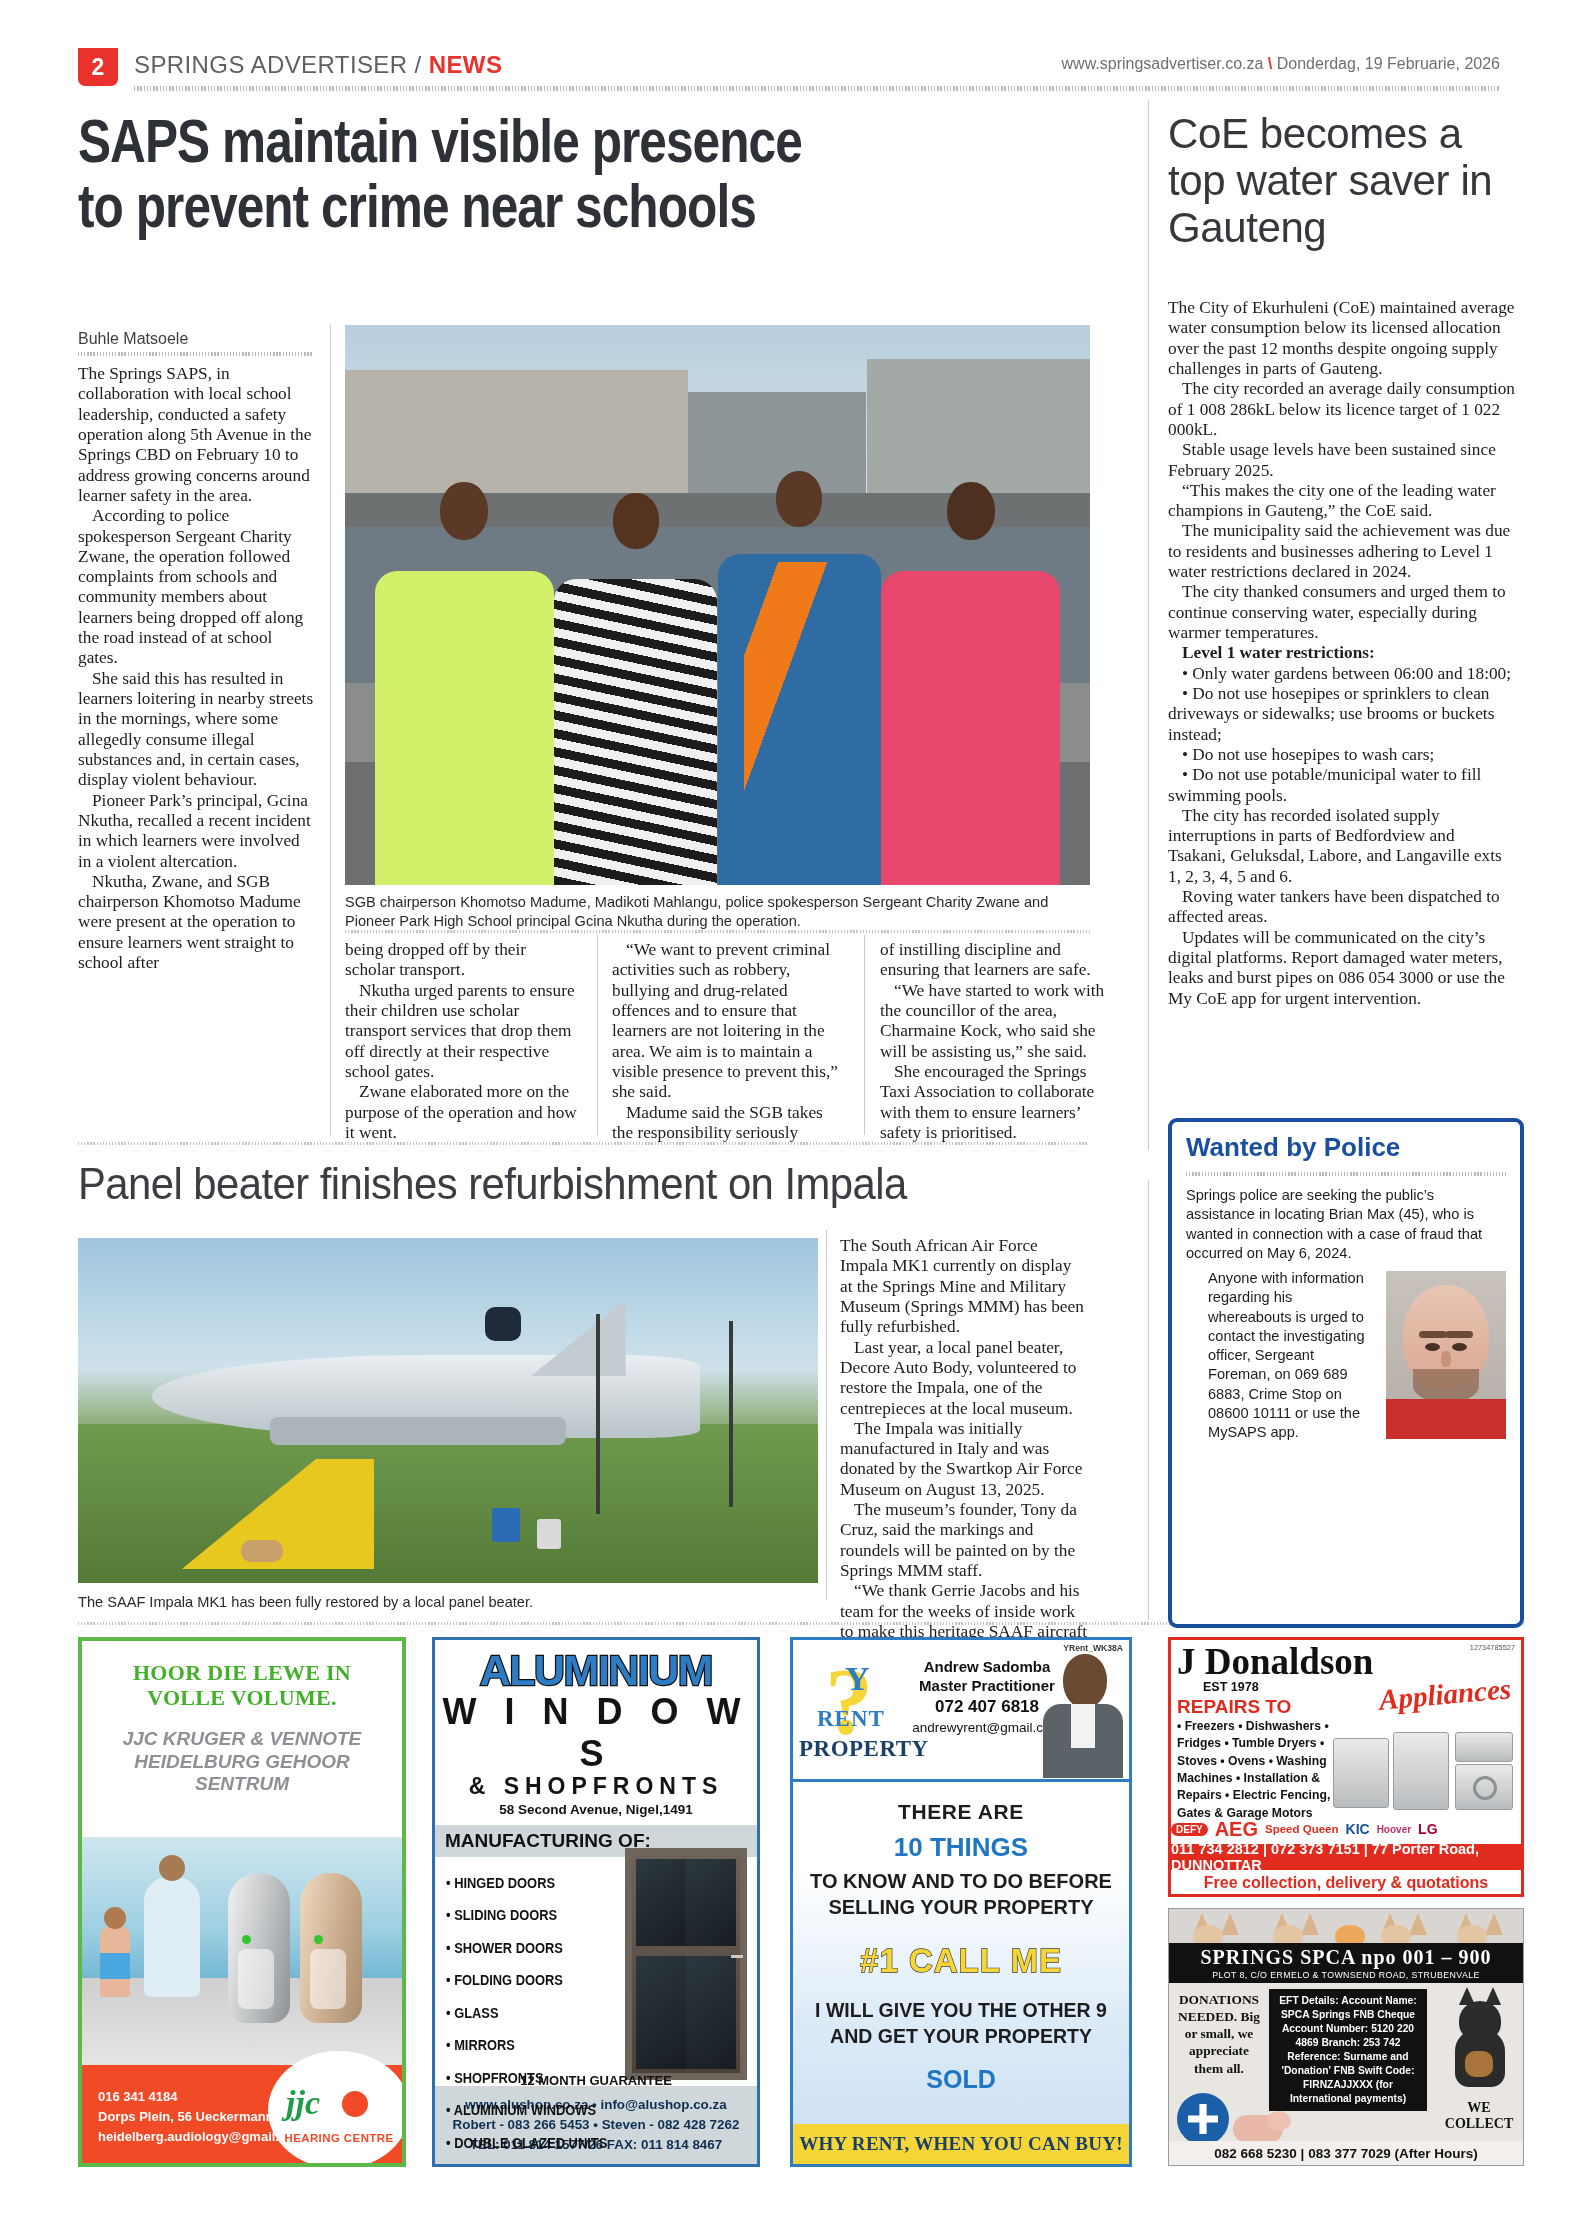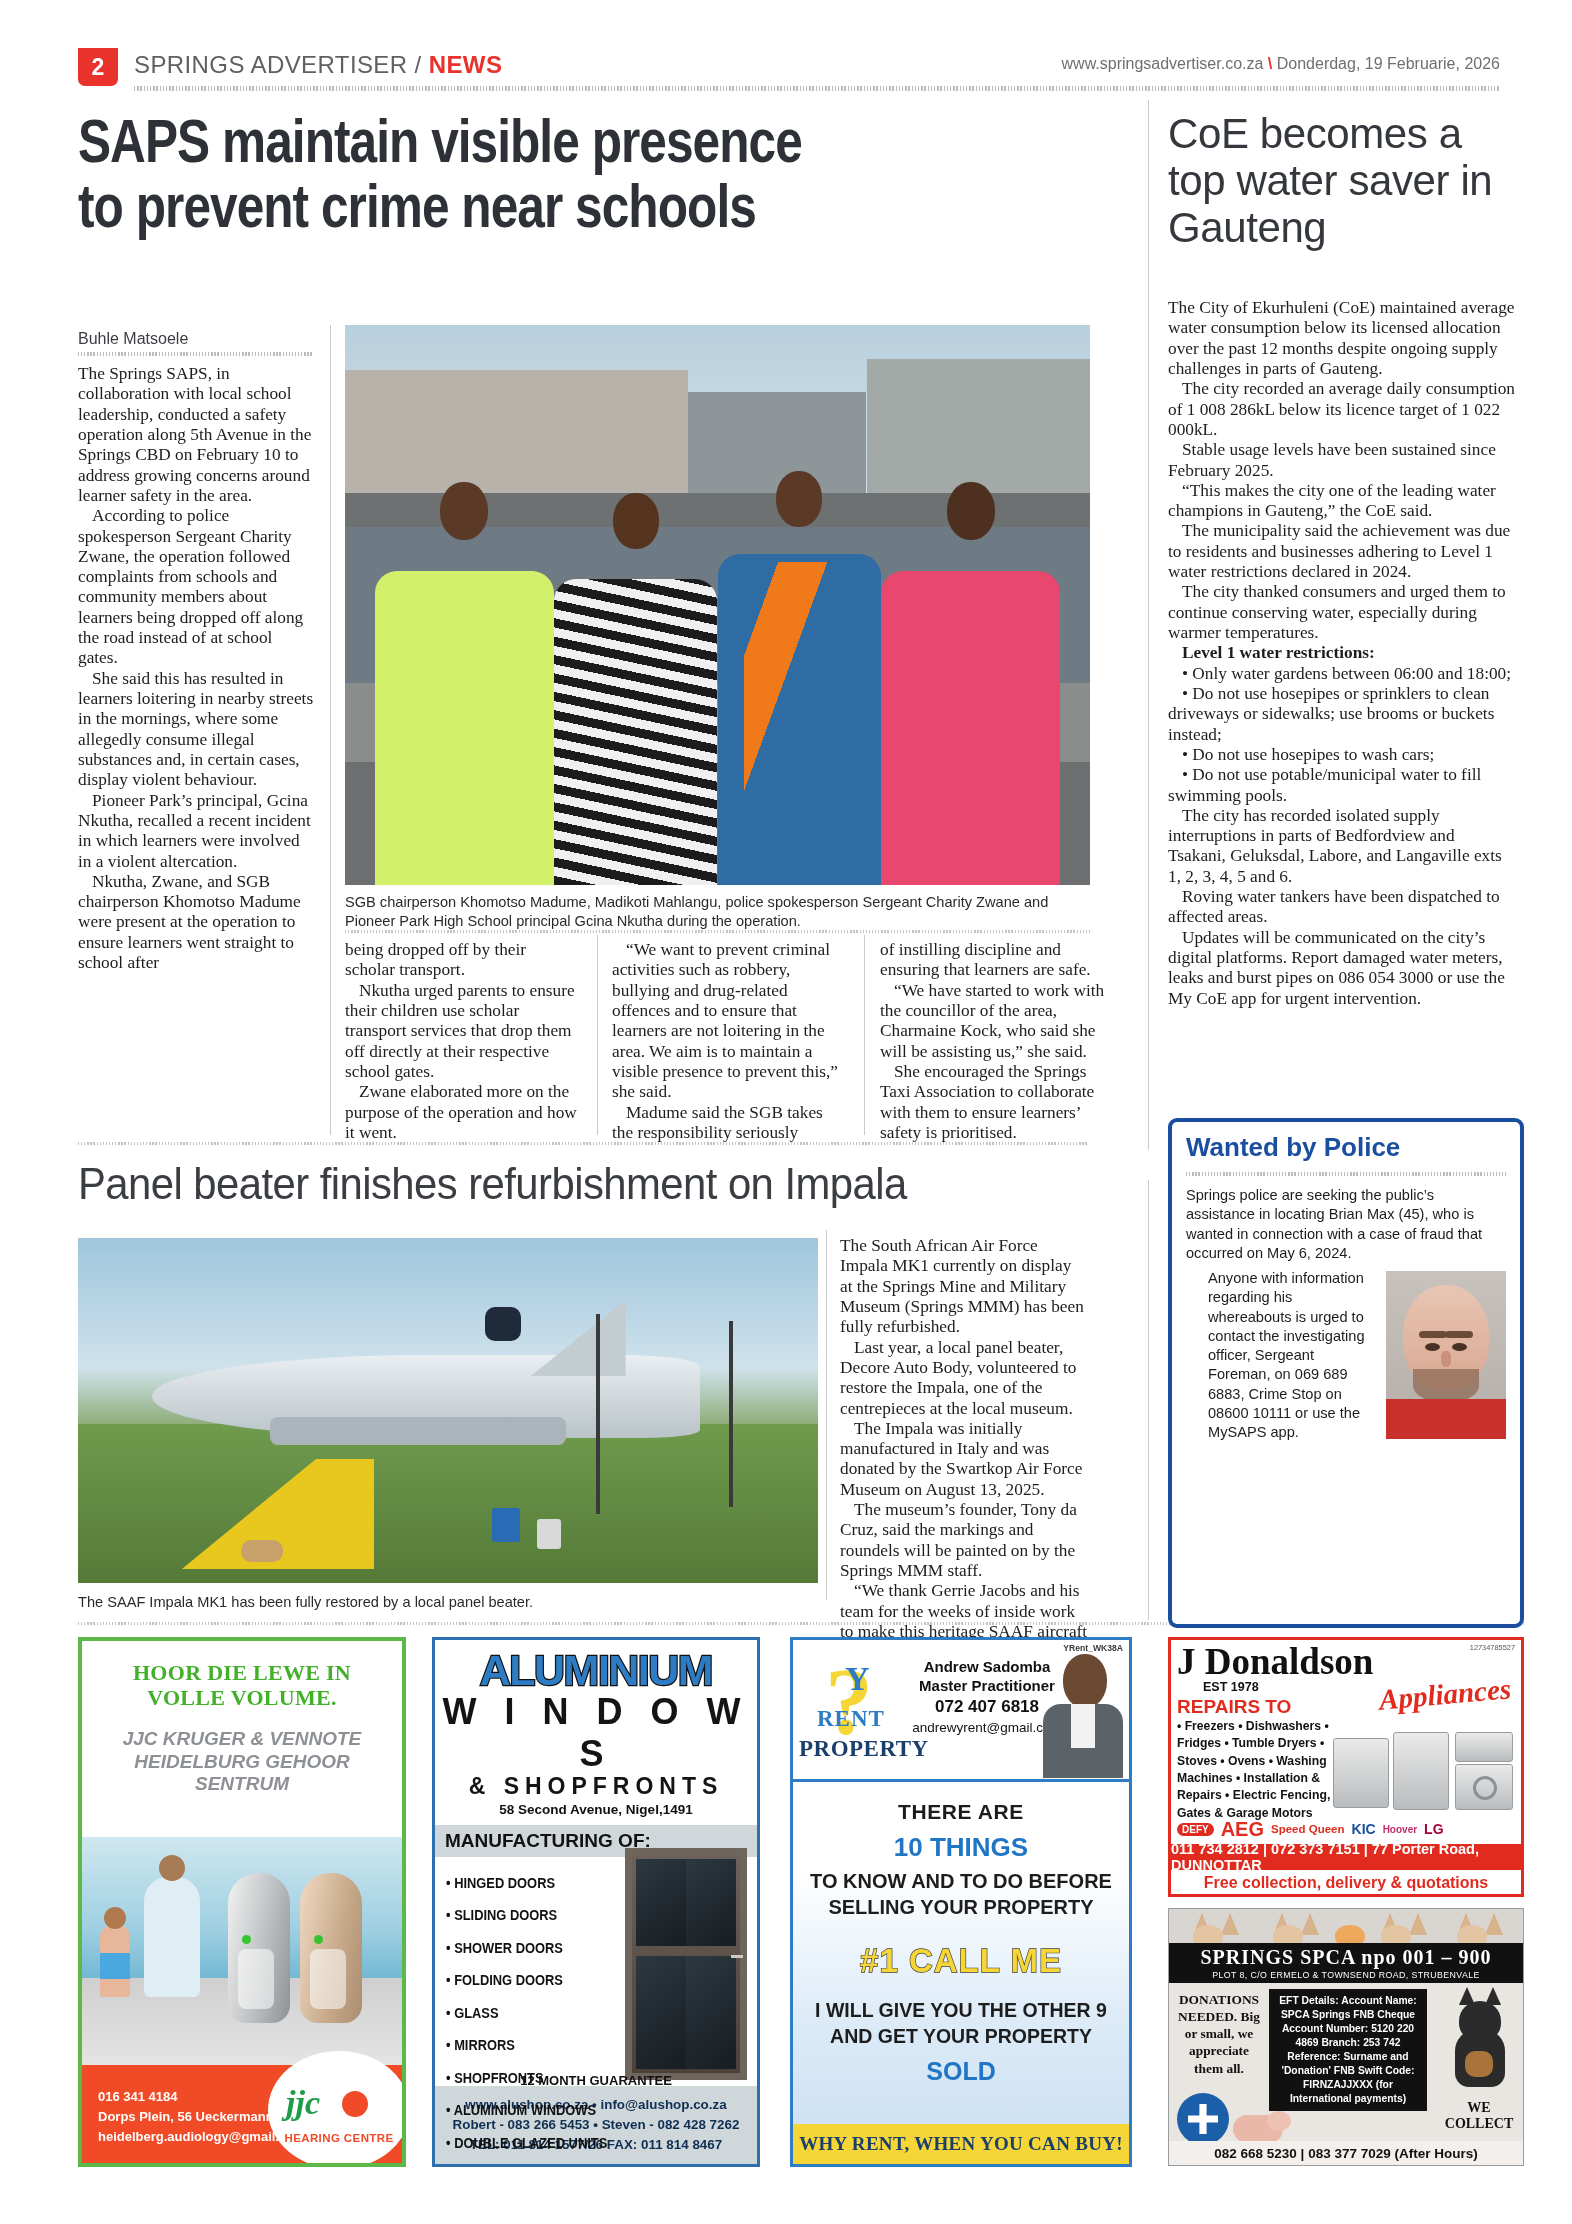--- a/index.html
+++ b/index.html
@@ -260,21 +260,21 @@
     font-family: "Liberation Sans", sans-serif; font-weight: bold; color: #1d1d1d;
   }
   .yr-l1 { font-size: 21px; letter-spacing: .6px; }
   .yr-l2 { font-size: 26px; color: #2076c4; margin-top: 8px; }
   .yr-l3 { font-size: 20px; line-height: 1.28; margin-top: 6px; }
   .yr-l4 {
     font-size: 33px; color: #f5d636; margin-top: 22px; letter-spacing: 1px;
     -webkit-text-stroke: 1.3px #3b3b3b; paint-order: stroke fill;
   }
   .yr-l5 { font-size: 19.5px; line-height: 1.3; margin-top: 18px; }
-  .yr-l6 { font-size: 25px; color: #2076c4; margin-top: 8px; }
+  .yr-l6 { font-size: 25px; color: #2076c4; margin-top: 16px; }
   .yr-foot {
     position: absolute; left: 0; right: 0; bottom: 0; height: 40px; background: #f5d636;
     display: flex; align-items: center; justify-content: center;
     font-family: "Liberation Serif", serif; font-weight: bold; font-size: 19px;
     color: #1a3f6b; letter-spacing: .3px;
   }
 
   
   #ad-don { left: 1168px; top: 1637px; width: 356px; height: 260px; border: 3px solid #e02b1e; }
   .don-code { position: absolute; right: 6px; top: 3px; font-family: "Liberation Sans", sans-serif; font-size: 7.4px; color: #555; }
@@ -290,21 +290,21 @@
   .don-est { font-family: "Liberation Sans", sans-serif; font-weight: bold; font-size: 12.5px; color: #111; padding-left: 32px; }
   .don-rep { font-family: "Liberation Sans", sans-serif; font-weight: bold; font-size: 19px; color: #e02b1e; padding-left: 6px; margin-top: 2px; }
   .don-list {
     font-family: "Liberation Sans", sans-serif; font-weight: bold; font-size: 12.2px;
     line-height: 1.42; color: #111; padding-left: 6px; width: 160px;
   }
   .don-pics { position: absolute; right: 4px; top: 92px; width: 184px; height: 78px; }
   .don-ap { position: absolute; background: linear-gradient(#eaeaea,#b9bcbe); border: 1px solid #9a9da0; border-radius: 3px; }
   .don-brands {
     position: absolute; left: 0; right: 0; top: 176px; height: 26px;
-    display: flex; align-items: center; gap: 7px; padding-left: 6px;
+    display: flex; align-items: center; gap: 7px; 
     font-family: "Liberation Sans", sans-serif; font-weight: bold; font-size: 13px;
   }
   .bdg { padding: 1px 5px; border-radius: 8px; font-size: 10px; color: #fff; background: #e02b1e; }
   .don-bar {
     position: absolute; left: 0; right: 0; top: 204px; height: 26px; background: #e02b1e; color: #fff;
     font-family: "Liberation Sans", sans-serif; font-weight: bold; font-size: 14.5px;
     display: flex; align-items: center; justify-content: center; gap: 8px;
   }
   .don-free {
     position: absolute; left: 0; right: 0; top: 230px; height: 26px; background: #fff;

